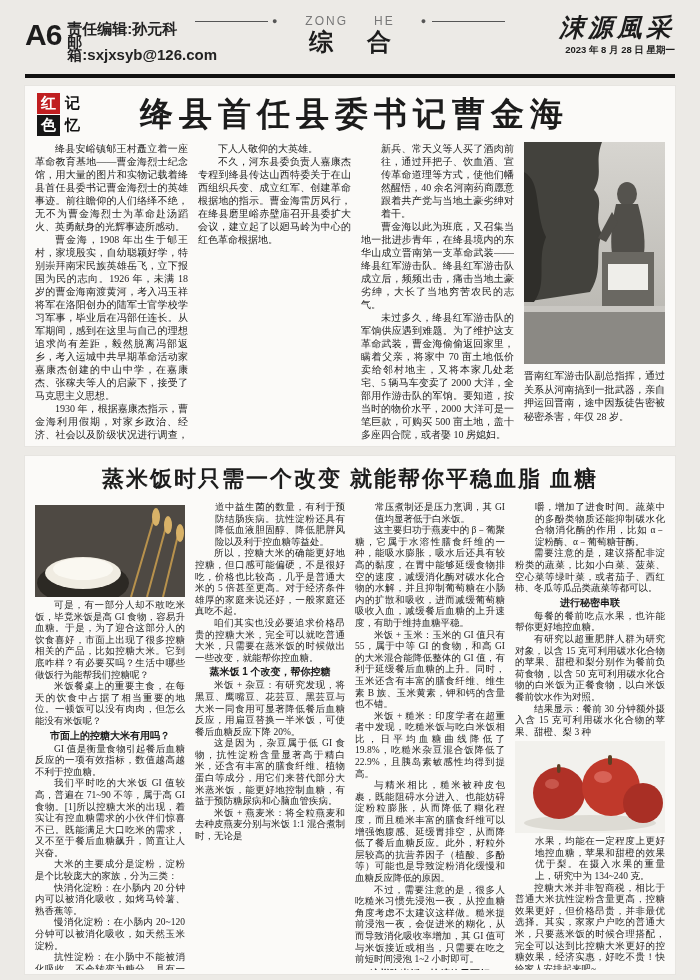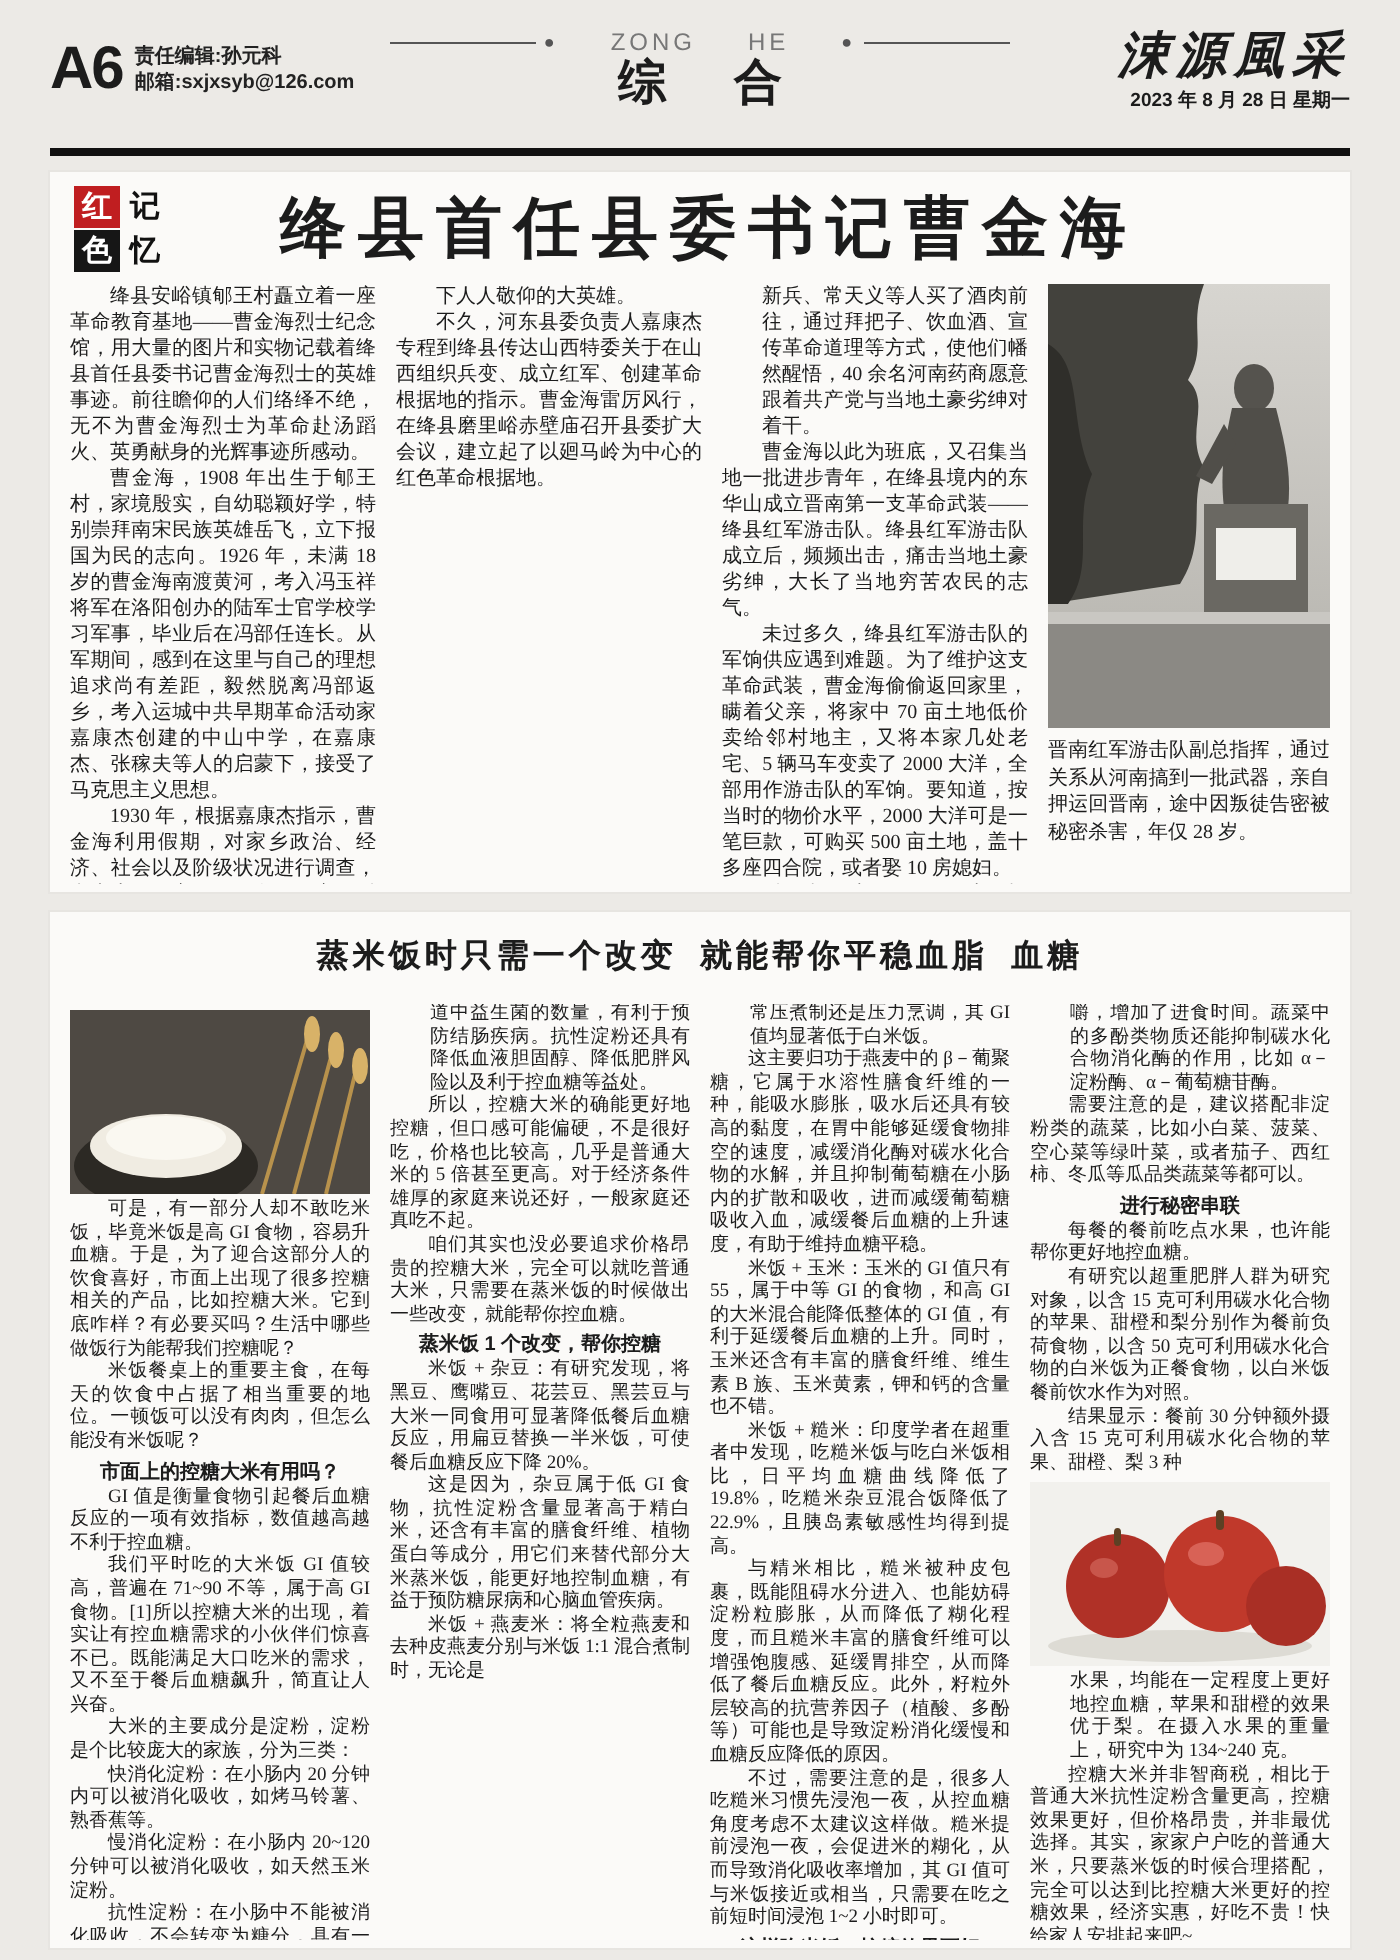--- a/index.html
+++ b/index.html
@@ -8,21 +8,21 @@
     font-family:"Liberation Serif","DejaVu Serif",serif;
     color:#1c1c1c;-webkit-font-smoothing:antialiased;overflow:hidden;
   }
   .sheet{width:700px;height:980px;background:#eceae6;position:relative;}
 
   
   .hdr{position:absolute;left:25px;top:10px;width:650px;height:62px;}
   .hdr-row{display:flex;align-items:flex-start;}
   .hdr-left{display:flex;align-items:flex-start;gap:6px;width:170px;padding-top:10px;}
   .edition{font-family:"Liberation Sans",sans-serif;font-size:30px;font-weight:bold;line-height:30px;letter-spacing:-1px;}
-  .ed-lines{font-family:"Liberation Sans",sans-serif;font-size:10px;line-height:13px;padding-top:2px;font-weight:bold;color:#222;}
+  .ed-lines{font-family:"Liberation Sans",sans-serif;font-size:15px;line-height:13px;padding-top:2px;font-weight:bold;color:#222;}
   .hdr-center{flex:1;text-align:center;}
   .pinyin-row{display:flex;align-items:center;gap:4px;margin-top:4px;}
   .pinyin-row .rule{flex:1;border-top:1.5px solid #555;height:0;}
   .pinyin{font-family:"Liberation Sans",sans-serif;font-size:12px;color:#777;letter-spacing:2px;display:flex;gap:26px;align-items:center;}
   .dot{color:#555;font-size:9px;}
   .secname{font-size:24px;font-weight:bold;letter-spacing:34px;margin-left:34px;line-height:28px;}
   .hdr-right{width:170px;text-align:right;padding-top:4px;}
   .masthead{font-family:"DejaVu Serif",serif;font-size:25px;font-weight:bold;font-style:italic;letter-spacing:4px;line-height:28px;white-space:nowrap;}
   .dateline{font-family:"Liberation Sans",sans-serif;font-size:9.5px;font-weight:bold;margin-top:2px;}
   .thickrule{position:absolute;left:25px;top:74px;width:650px;height:0;border-top:4px solid #111;}
@@ -42,21 +42,21 @@
   .a1-title{flex:1;text-align:center;font-size:33px;font-weight:bold;letter-spacing:6px;font-family:"Liberation Sans",sans-serif;margin-right:40px;}
   .cols{display:flex;gap:10px;margin-top:6px;}
   .a1 .col{width:153px;height:300px;overflow:hidden;}
   .a1 .colp{width:141px;flex:none;}
   .bodytxt p{margin:0;font-size:10px;line-height:13px;text-align:justify;text-indent:2em;}
   .bodytxt p.cont{text-indent:0;margin-left:20px;}
   .photo{display:block;}
   .caption{font-size:10px;line-height:13.5px;text-align:justify;margin-top:5px;}
 
   
-  .a2-title{text-align:center;font-size:16px;font-weight:bold;letter-spacing:2px;font-family:Liberation Mono, monospace;line-height:34px;margin-top:2px;}
+  .a2-title{text-align:center;font-size:22px;font-weight:bold;letter-spacing:2px;font-family:Liberation Sans, sans-serif;line-height:34px;margin-top:2px;}
   .a2 .col{width:150px;height:468px;overflow:hidden;}
   .a2 .bodytxt p{font-size:9.5px;line-height:11.6px;}
   .subhead{font-size:10px;font-weight:bold;text-align:center;margin:1px 0;font-family:"Liberation Sans",sans-serif;}
   .imgbox{margin:3px 0;}
 </style>
 </head>
 <body>
 
 <div class="sheet">
 

